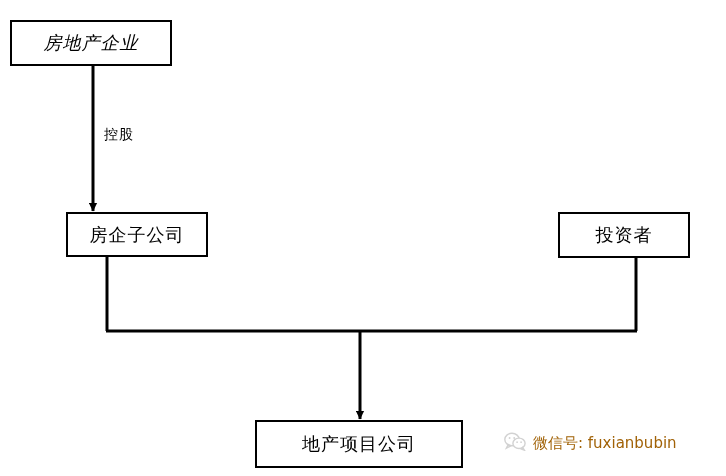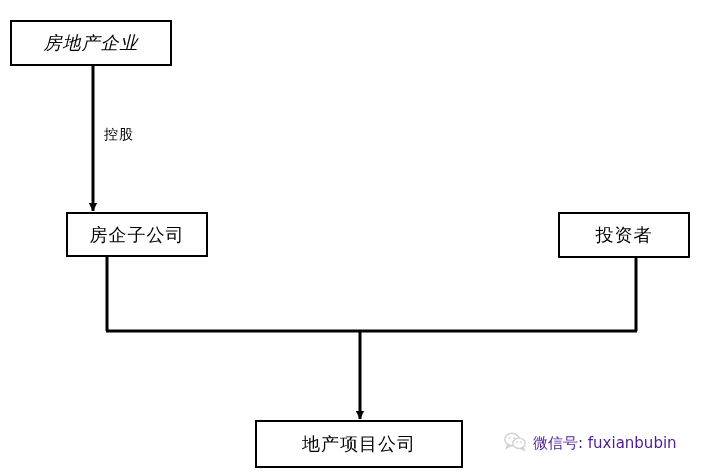--- a/index.html
+++ b/index.html
@@ -61,21 +61,21 @@
     left: 504px;
     top: 432px;
     display: flex;
     align-items: center;
     gap: 7px;
     color: #c9c9c9;
     font-family: "DejaVu Sans", "Liberation Sans", sans-serif;
     font-size: 15px;
     white-space: nowrap;
   }
-  #watermark .wm-text { color: #4c1d95; }
+  #watermark .wm-text { color: #a16207; }
 </style>
 </head>
 <body>
 
 <div id="diagram-canvas">
 
   <svg id="connector-layer" width="726" height="476" viewBox="0 0 726 476" xmlns="http://www.w3.org/2000/svg">
     <defs>
       <marker id="arrowhead" markerWidth="9" markerHeight="9" refX="8" refY="4.5" orient="auto" markerUnits="userSpaceOnUse">
         <path d="M0,0.4 L8.5,4.5 L0,8.6 z" fill="#000000"></path>

